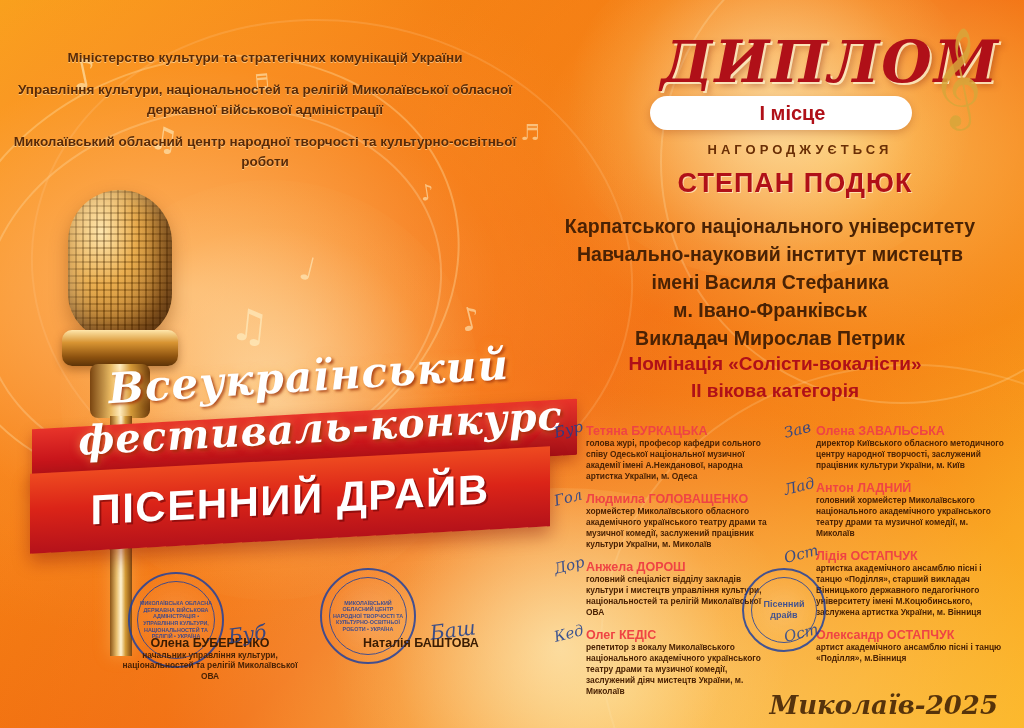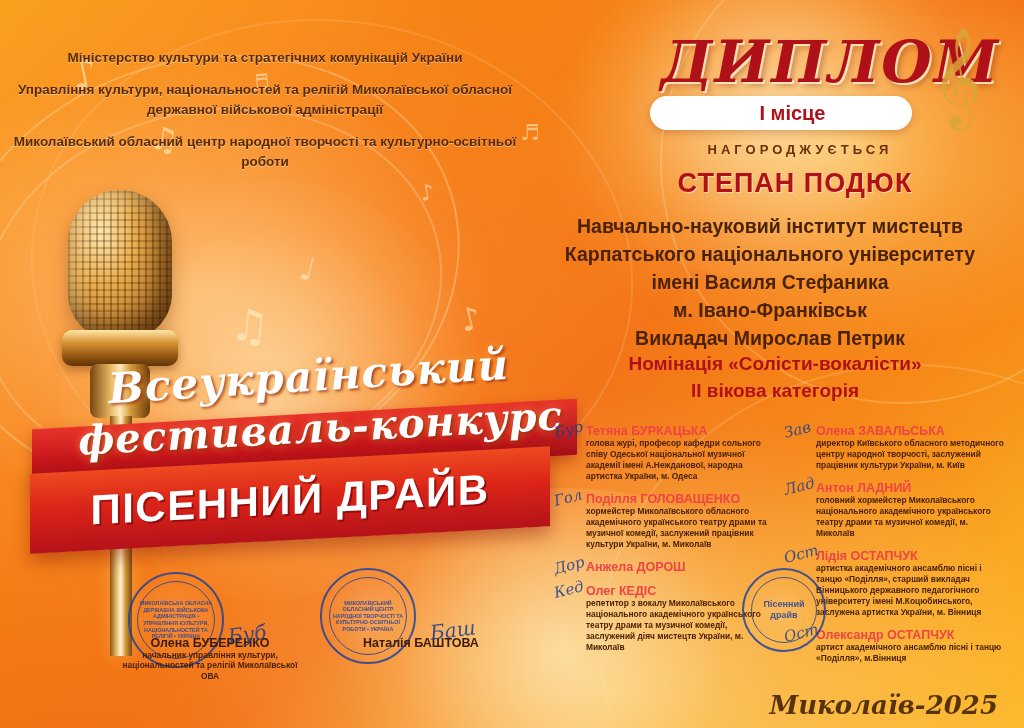--- a/index.html
+++ b/index.html
@@ -242,47 +242,48 @@
 <div class="treble">𝄞</div>
 
 <div class="place-badge">
   <span>I місце</span>
 </div>
 
 <div class="award-label">НАГОРОДЖУЄТЬСЯ</div>
 <div class="winner">СТЕПАН ПОДЮК</div>
 
 <div class="inst">
+  <div>Карпатського національного університету</div>
   <div>Навчально-науковий інститут мистецтв</div>
-  <div>Карпатського національного університету</div>
   <div>імені Василя Стефаника</div>
   <div>м. Івано-Франківськ</div>
   <div>Викладач Мирослав Петрик</div>
 </div>
 
 <div class="nomination">
   <div>Номінація «Солісти-вокалісти»</div>
   <div>ІІ вікова категорія</div>
 </div>
 
 <div class="jury">
   <div class="jury-col left">
     <div class="jury-item">
       <span class="sig">Бур</span>
       <div class="jury-name">Тетяна БУРКАЦЬКА</div>
       <div class="jury-role">голова журі, професор кафедри сольного співу Одеської національної музичної академії імені А.Нежданової, народна артистка України, м. Одеса</div>
     </div>
     <div class="jury-item">
       <span class="sig">Гол</span>
-      <div class="jury-name">Поділля ГОЛОВАЩЕНКО</div>
+      <div class="jury-name">Людмила ГОЛОВАЩЕНКО</div>
       <div class="jury-role">хормейстер Миколаївського обласного академічного українського театру драми та музичної комедії, заслужений працівник культури України, м. Миколаїв</div>
     </div>
     <div class="jury-item">
       <span class="sig">Дор</span>
       <div class="jury-name">Анжела ДОРОШ</div>
+      <div class="jury-role">головний спеціаліст відділу закладів культури і мистецтв управління культури, національностей та релігій Миколаївської ОВА</div>
     </div>
     <div class="jury-item">
       <span class="sig">Кед</span>
       <div class="jury-name">Олег КЕДІС</div>
       <div class="jury-role">репетитор з вокалу Миколаївського національного академічного українського театру драми та музичної комедії, заслужений діяч мистецтв України, м. Миколаїв</div>
     </div>
   </div>
 
   <div class="jury-col right">
     <div class="jury-item">

